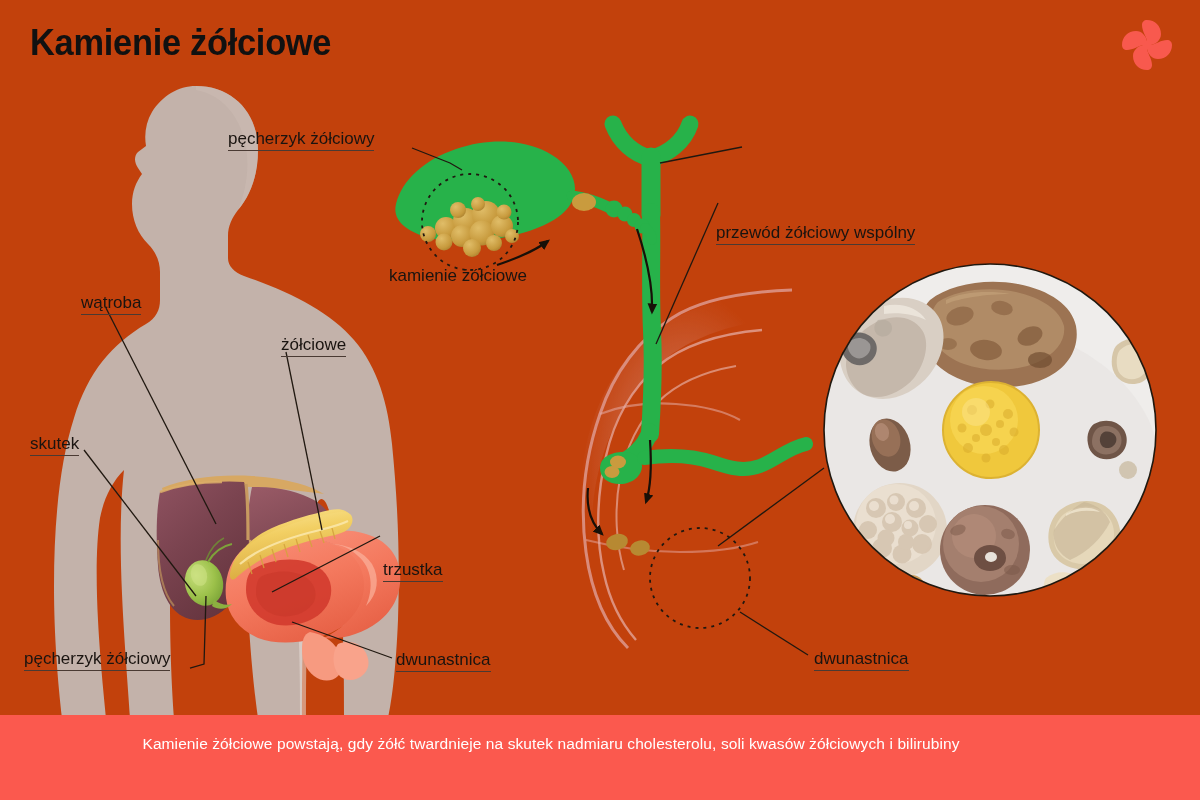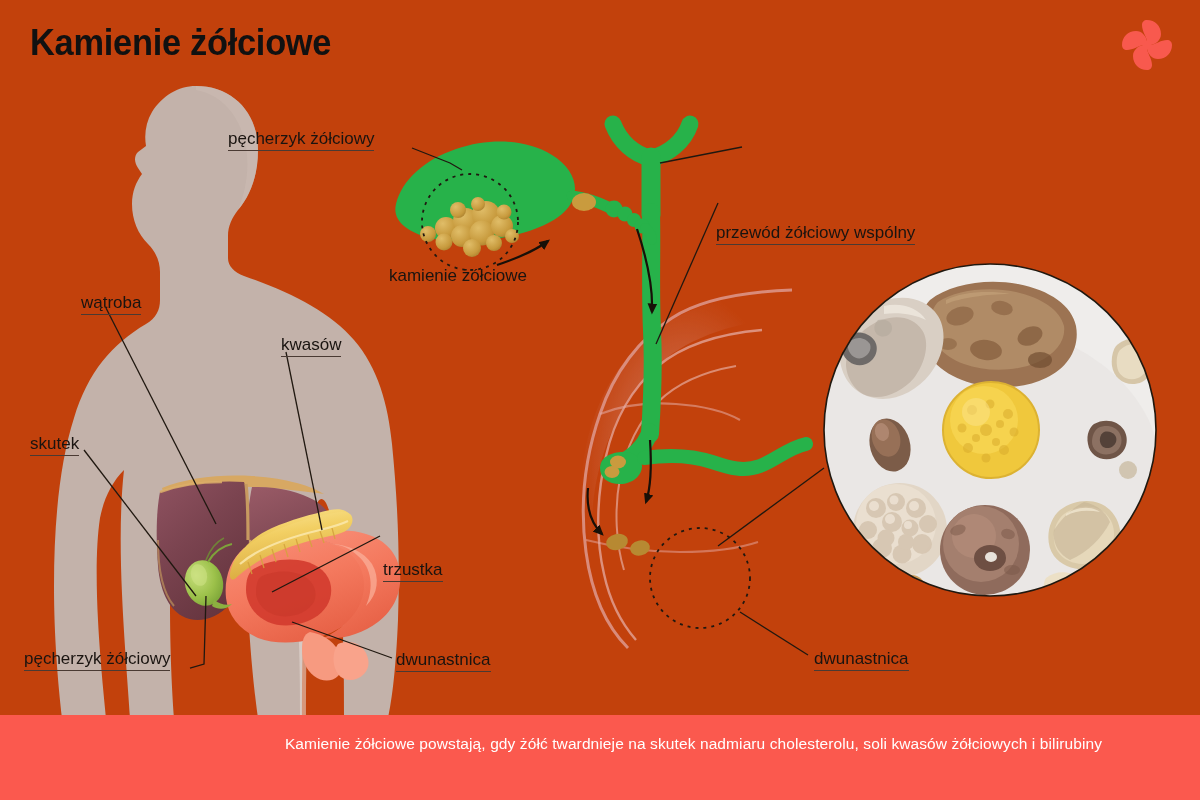--- a/index.html
+++ b/index.html
@@ -60,21 +60,21 @@
     top: 715px;
     width: 1200px;
     height: 85px;
     background: #fb594e;
   }
   .banner-text {
     position: absolute;
     left: 0;
     top: 735px;
     width: 1102px;
-    text-align: right;
+    text-align: center;
     font-family: "Liberation Sans", sans-serif;
     font-size: 15.5px;
     color: #ffffff;
     white-space: nowrap;
     letter-spacing: 0.1px;
   }
 </style>
 </head>
 <body>
 
@@ -557,21 +557,21 @@
       <path d="M 29 4 C 37 4 43 10 43 18 C 43 24 38 28 33 29 L 29 29 L 29 25 C 28 20 24 15 24 9 C 24 6 26 4 29 4 Z" transform="rotate(90 29 29)"></path>
       <path d="M 29 4 C 37 4 43 10 43 18 C 43 24 38 28 33 29 L 29 29 L 29 25 C 28 20 24 15 24 9 C 24 6 26 4 29 4 Z" transform="rotate(180 29 29)"></path>
       <path d="M 29 4 C 37 4 43 10 43 18 C 43 24 38 28 33 29 L 29 29 L 29 25 C 28 20 24 15 24 9 C 24 6 26 4 29 4 Z" transform="rotate(270 29 29)"></path>
     </g>
   </svg>
 
   <div class="lbl ul" style="left:228px; top:129px;">pęcherzyk żółciowy</div>
   <div class="lbl" style="left:389px; top:266px;">kamienie żółciowe</div>
   <div class="lbl ul" style="left:716px; top:185px;margin-top:38px;">przewód żółciowy wspólny</div>
   <div class="lbl ul" style="left:41px;  top:293px;margin-left:40px;">wątroba</div>
-  <div class="lbl ul" style="left:281px; top:335px;">kwasów</div>
+  <div class="lbl ul" style="left:281px; top:335px;">żółciowe</div>
   <div class="lbl ul" style="left:30px;  top:434px;">skutek</div>
   <div class="lbl ul" style="left:383px; top:560px;">trzustka</div>
   <div class="lbl ul" style="left:24px;  top:649px;">pęcherzyk żółciowy</div>
   <div class="lbl ul" style="left:396px; top:650px;">dwunastnica</div>
   <div class="lbl ul" style="left:814px; top:649px;">dwunastnica</div>
 
   <div class="banner"></div>
   <div class="banner-text">Kamienie żółciowe powstają, gdy żółć twardnieje na skutek nadmiaru cholesterolu, soli kwasów żółciowych i bilirubiny</div>
 </div>
 

